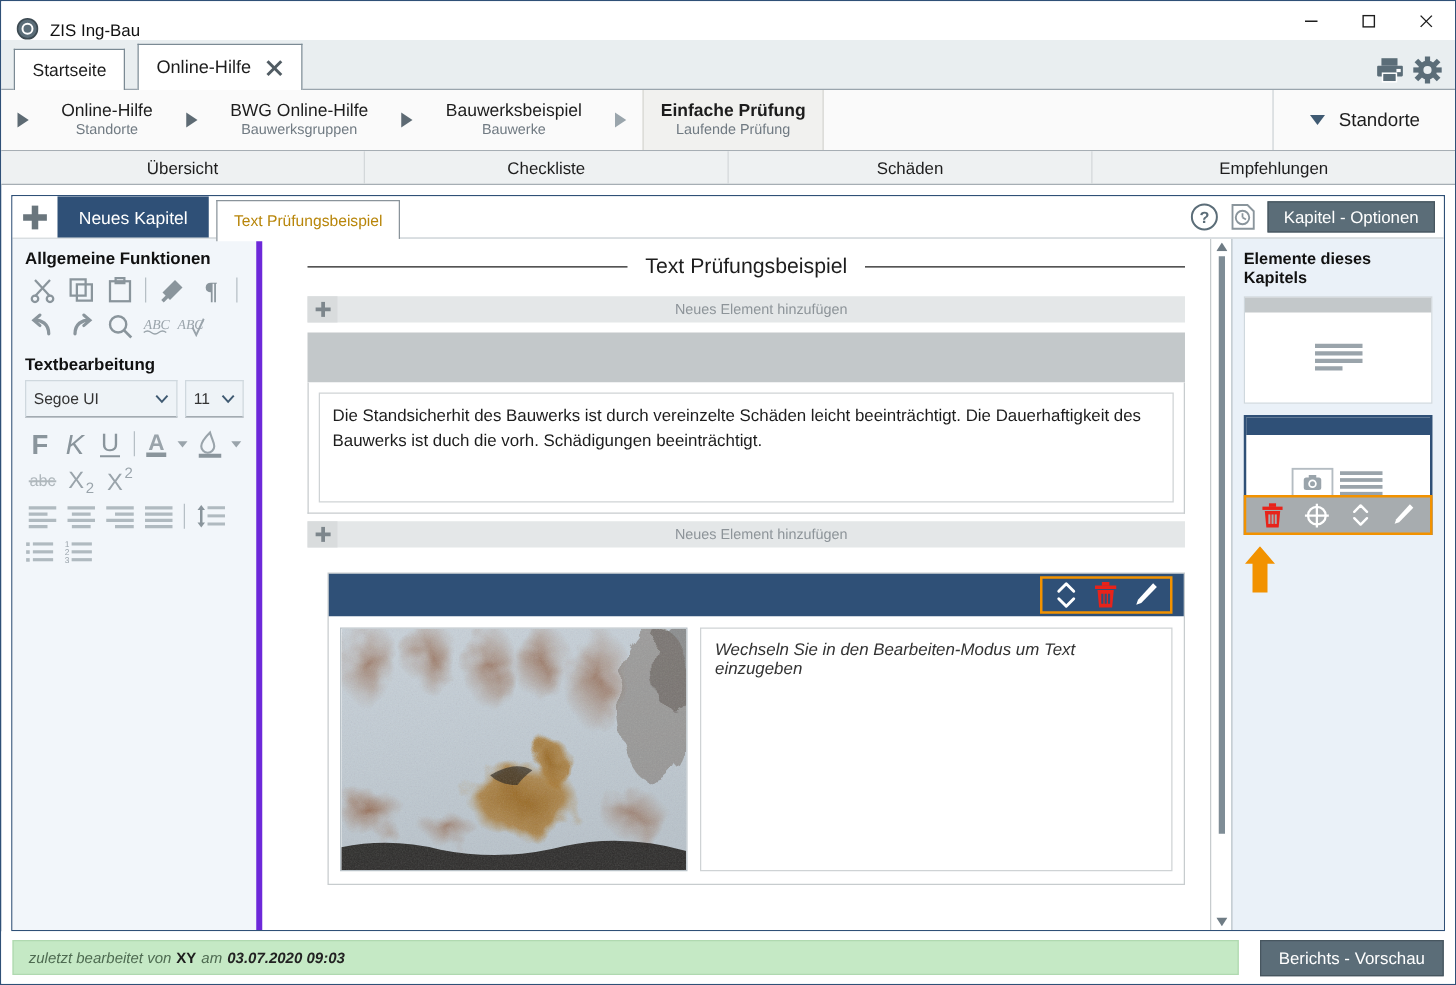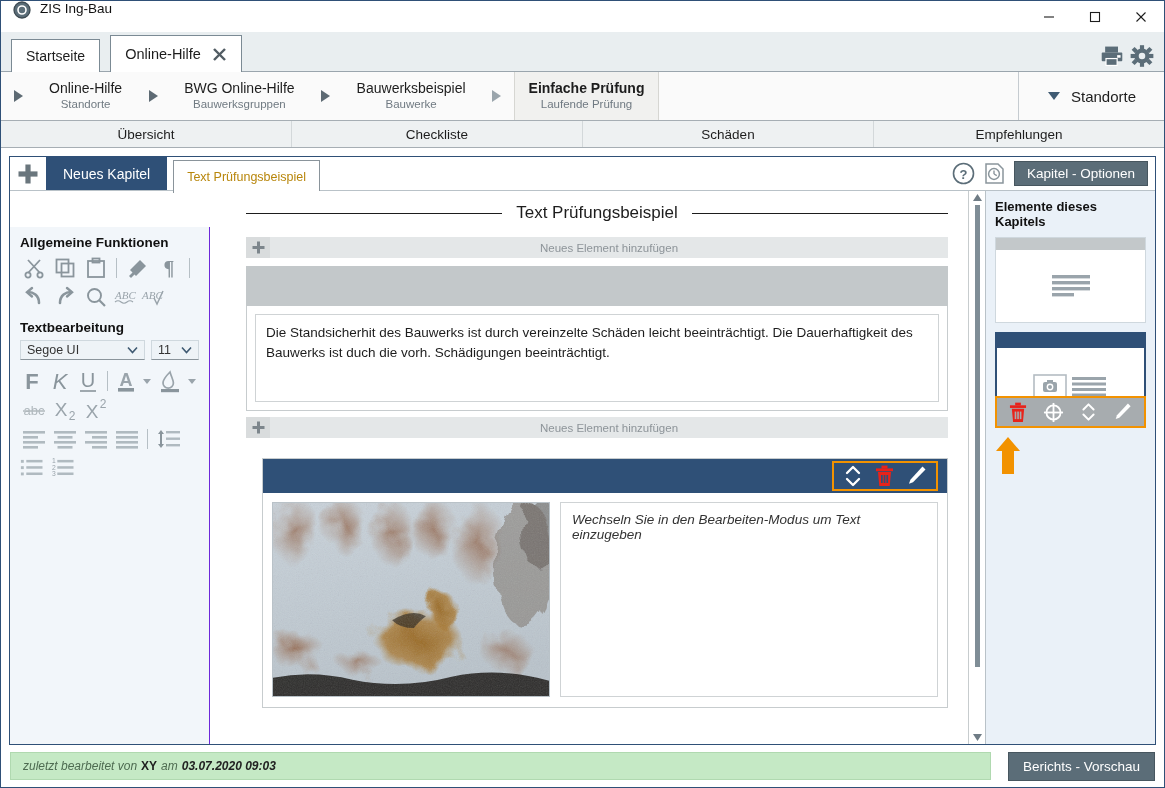--- a/index.html
+++ b/index.html
@@ -14,21 +14,21 @@
     width:1165px; height:788px;
     border:1px solid #2f5077;
     position:relative;
     background:#ffffff;
     display:flex; flex-direction:column;
   }
 
   
   .titlebar {
     height:31px; background:#ffffff;
-    display:flex; align-items:flex-start;
+    display:flex; align-items:flex-end;
     flex:0 0 31px;
   }
   .titlebar .tb-icon { margin-left:12px; width:18px; height:18px; }
   .titlebar .tb-title { margin-left:9px; font-size:13.5px; color:#111; }
   .win-ctrls { margin-left:auto; display:flex; height:31px; }
   .win-btn { width:46px; height:31px; display:flex; align-items:center; justify-content:center; }
 
   
   .tabstrip {
     height:40px; background:#e9eef0;
@@ -110,32 +110,32 @@
   .greybtn {
     background:#5b6d78; color:#ffffff; font-size:13.5px;
     padding:4px 12px; border:1px solid #47565f;
   }
 
   .panes { flex:1; display:flex; overflow:hidden; background:#ffffff; }
 
   
   .toolpanel {
     width:200px; flex:0 0 200px; background:#f2f6fa;
-    border-right:1px solid #6d28d9; padding:8px 10px; overflow:hidden;margin-top:36px;
+    border-right:5px solid #6d28d9; padding:8px 10px; overflow:hidden;
   }
   .tp-head { font-size:13.5px; font-weight:bold; color:#111; margin-bottom:4px; }
   .tp-head.second { margin-top:10px; }
   .iconrow { display:flex; align-items:center; gap:4px; margin:2px 0; flex-wrap:nowrap; }
   .tool { width:27px; height:27px; display:flex; align-items:center; justify-content:center; color:#8a959c; }
   .tool.small { width:24px; height:24px; }
   .vsep { width:1px; height:20px; background:#b6bfc5; margin:0 3px; }
   .selrow { display:flex; gap:6px; margin:5px 0 7px 0; }
   .fsel {
     background:#eef3f7; border:1px solid #cfd8de; border-bottom:1px solid #8a949b;
-    height:20px; display:flex; align-items:center; padding:0 6px;
+    height:30px; display:flex; align-items:center; padding:0 6px;
     font-size:12.5px; color:#333;
   }
   .fsel .fs-caret { margin-left:auto; color:#3f5a72; font-size:10px; padding-left:8px; }
   .fsel.fam { width:125px; }
   .fsel.size { width:48px; }
 
   
   .editor {
     flex:1; background:#ffffff; position:relative; overflow:hidden;
     padding:10px 0 0 0;

